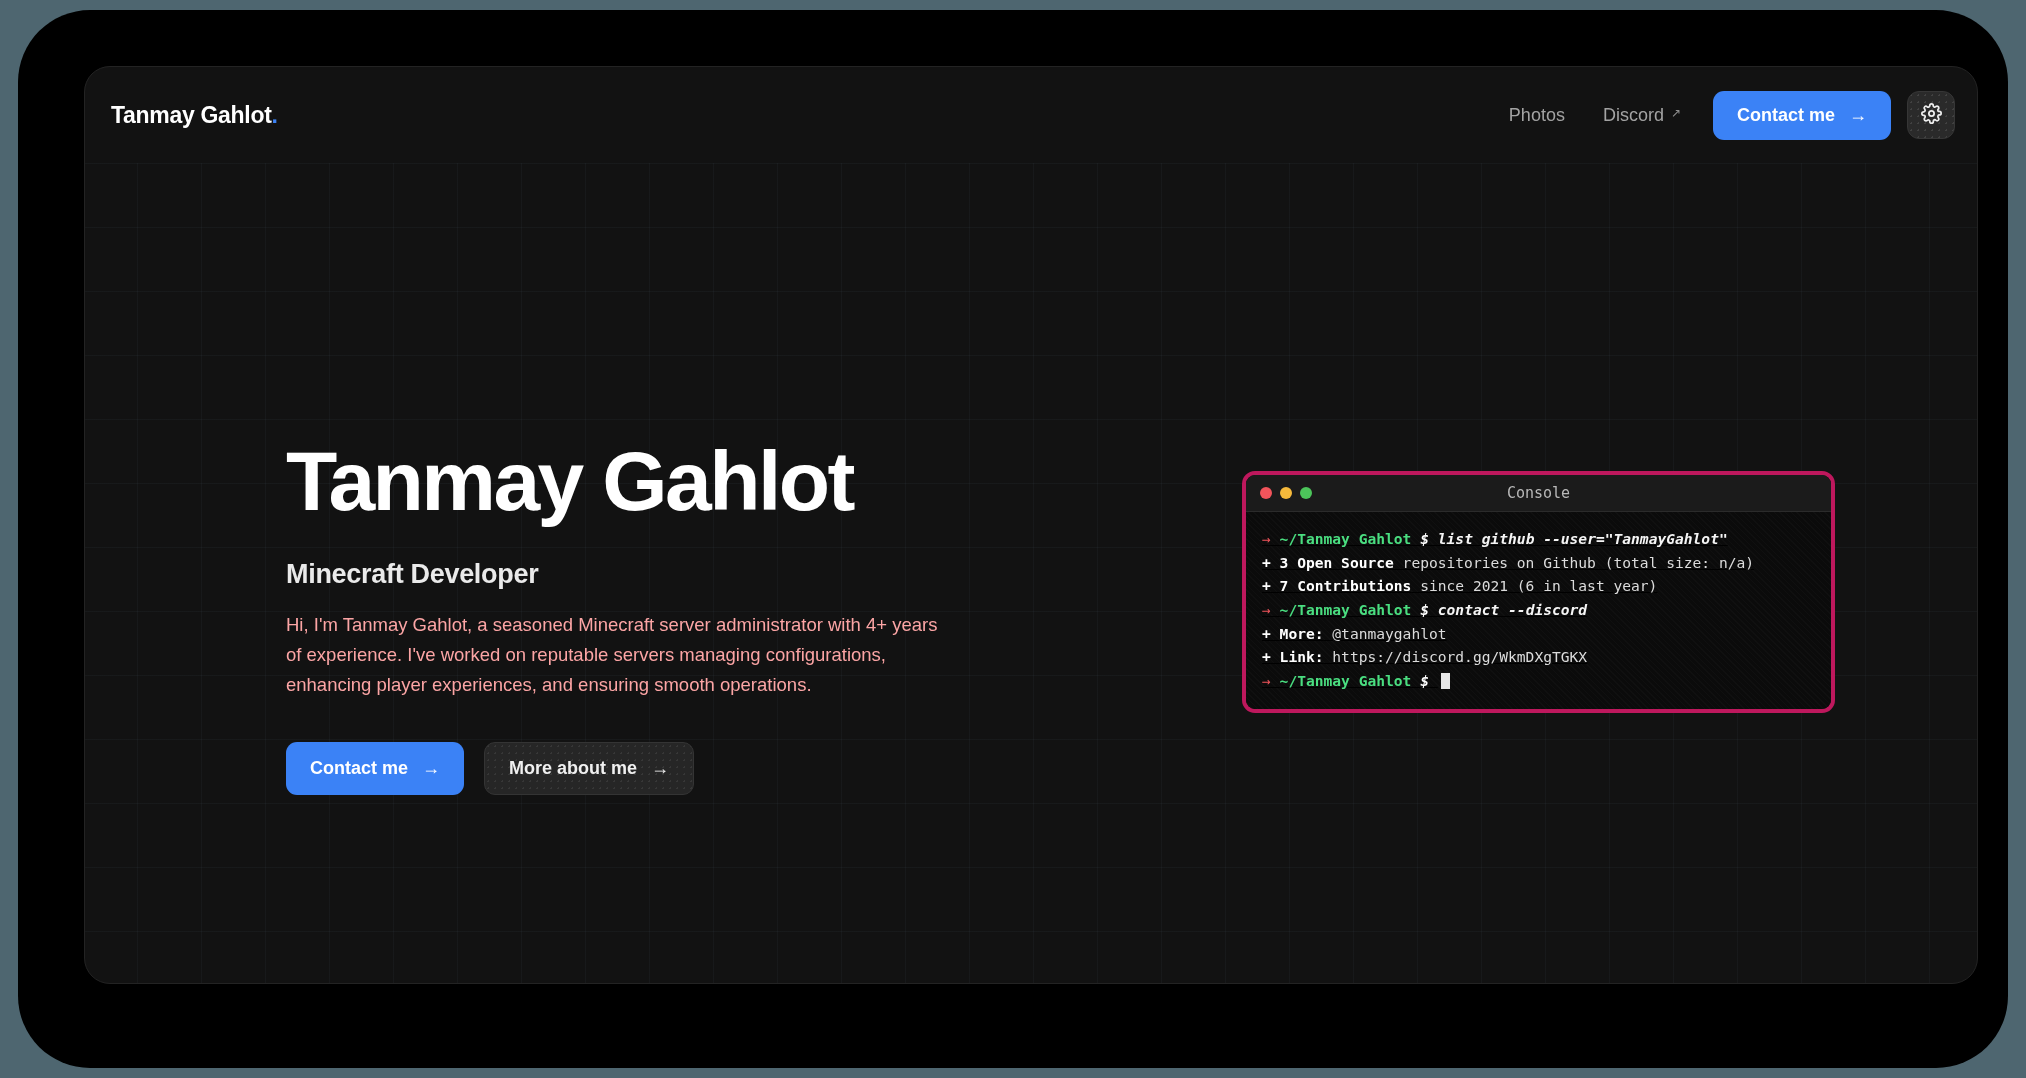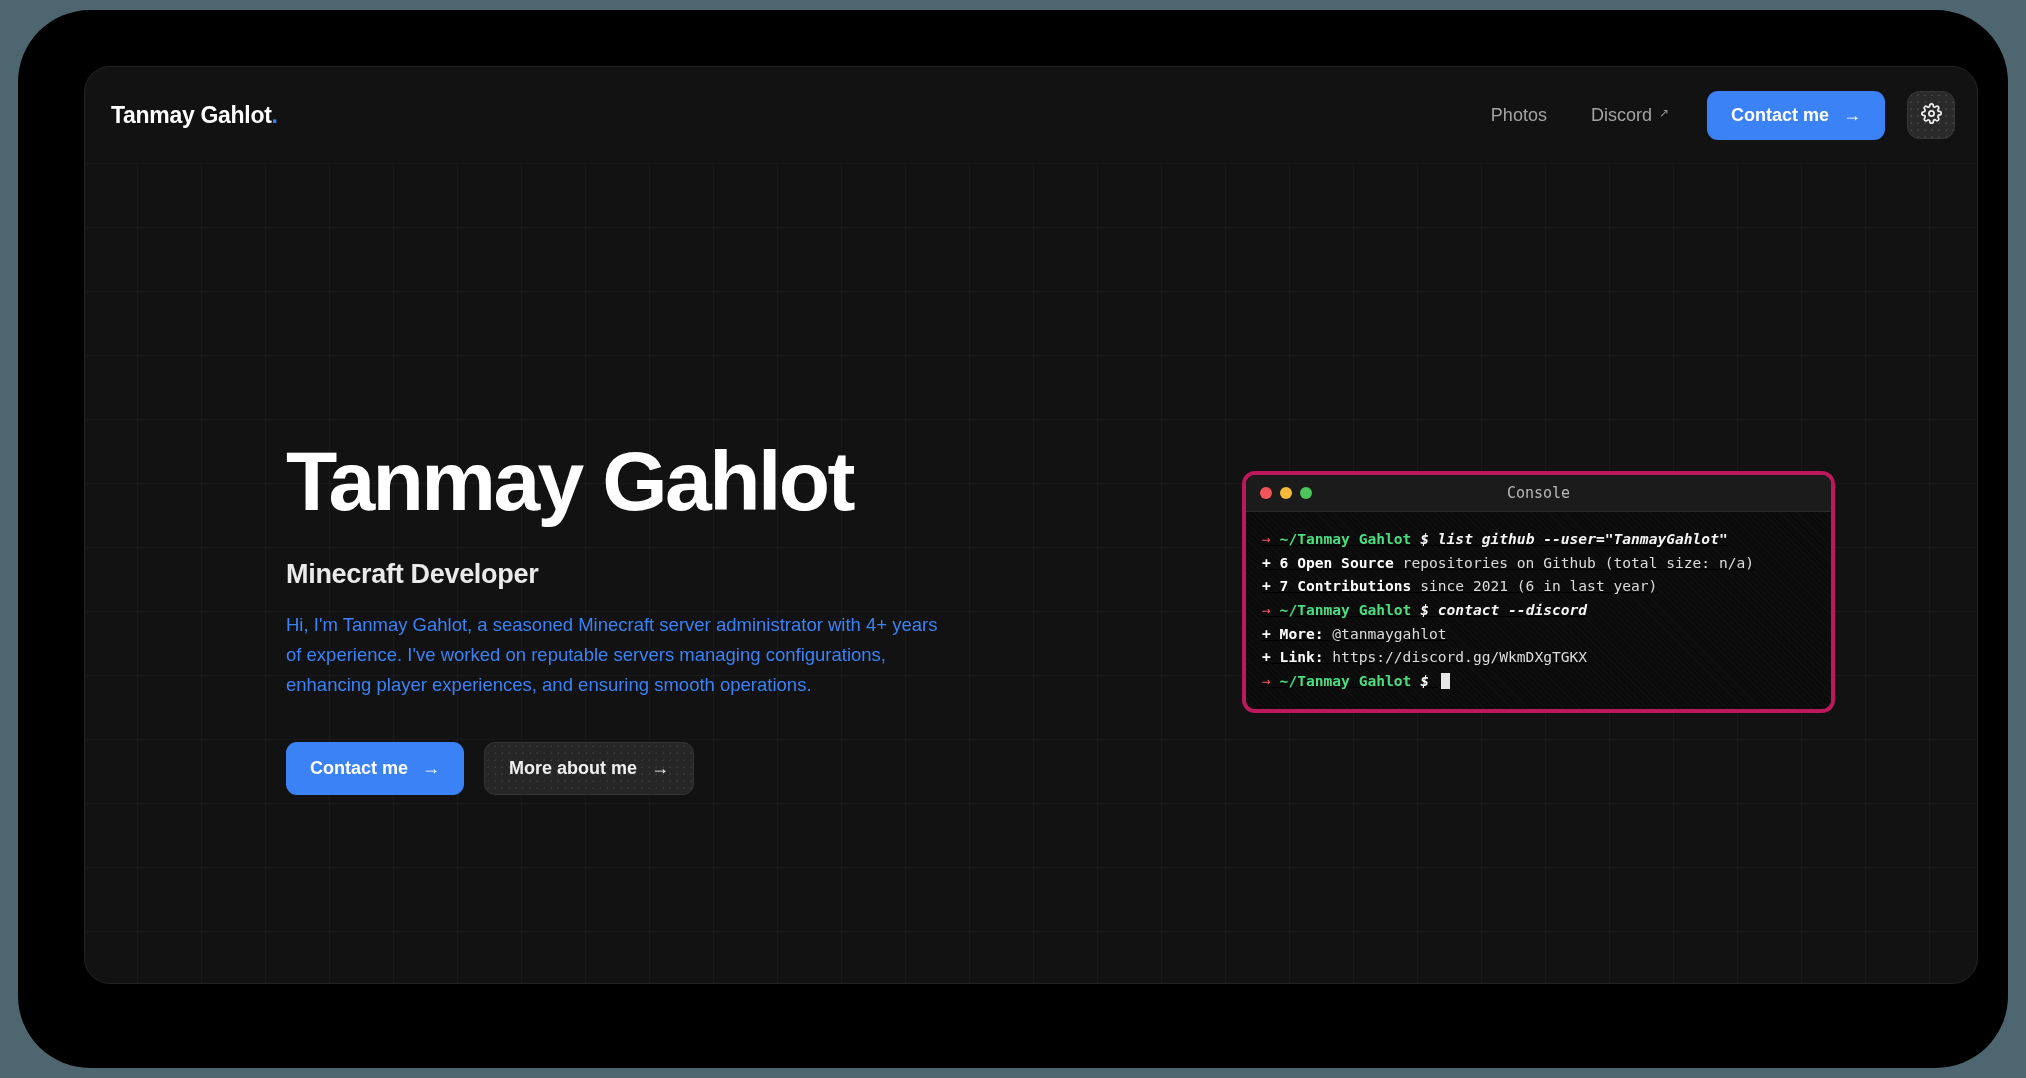--- a/index.html
+++ b/index.html
@@ -64,21 +64,21 @@
   .nav-link.active{
     color:#f2f2f2; font-weight:500;
     background-color:#2a2a2a;
     background-image:radial-gradient(rgba(255,255,255,.11) 1px, transparent 1px);
     background-size:7px 7px;
     border:1px solid #333;
   }
   .chev{ font-size:16px; color:#9a9a9a; line-height:1; }
 
   .nav-right{
-    margin-left:auto; display:flex; align-items:center; gap:16px;
+    margin-left:auto; display:flex; align-items:center; gap:10px;
   }
   .nav-right .nav-link{ padding:10px 14px; }
   .ext-arrow{ font-size:12px; color:#8e8e8e; align-self:flex-start; margin-top:1px; }
 
   #contact-nav-btn{
     background:#3b82f6; color:#fff;
     font-size:18px; font-weight:bold;
     padding:14px 24px; border-radius:11px;
     display:flex; align-items:center; gap:14px;
     border:none; cursor:pointer; white-space:nowrap;
@@ -101,21 +101,21 @@
   }
   #hero-title{
     color:#fff; font-size:84px; font-weight:bold;
     letter-spacing:-2.6px; line-height:1; white-space:nowrap;
   }
   #hero-subtitle{
     color:#eaeaea; font-size:27px; font-weight:bold;
     margin-top:36px; letter-spacing:-.3px;
   }
   #hero-desc{
-    color:#3b82f6; font-size:18.5px; line-height:1.62;
+    color:#fca5a5; font-size:18.5px; line-height:1.62;
     margin-top:20px; width:660px;
   }
   #hero-actions{ display:flex; gap:20px; margin-top:42px; }
   .btn{
     font-size:18px; font-weight:bold; border-radius:11px;
     padding:15px 24px; display:flex; align-items:center; gap:14px;
     border:none; cursor:pointer; white-space:nowrap;
     font-family:"Liberation Sans", sans-serif;
   }
   .btn-primary{ background:#3b82f6; color:#fff; }
@@ -235,21 +235,21 @@
 
       <div id="console-body">
         <div class="cline">
           <span class="c-arrow">→</span>
           <span class="c-path">~/Tanmay Gahlot</span>
           <span class="c-dollar">$</span>
           <span class="c-cmd">list github --user="TanmayGahlot"</span>
         </div>
         <div class="cline">
           <span class="c-plus">+</span>
-          <span class="c-key">6 Open Source</span><span class="c-val"> repositories on Github (total size: n/a)</span>
+          <span class="c-key">3 Open Source</span><span class="c-val"> repositories on Github (total size: n/a)</span>
         </div>
         <div class="cline">
           <span class="c-plus">+</span>
           <span class="c-key">7 Contributions</span><span class="c-val"> since 2021 (6 in last year)</span>
         </div>
         <div class="cline">
           <span class="c-arrow">→</span>
           <span class="c-path">~/Tanmay Gahlot</span>
           <span class="c-dollar">$</span>
           <span class="c-cmd">contact --discord</span>

